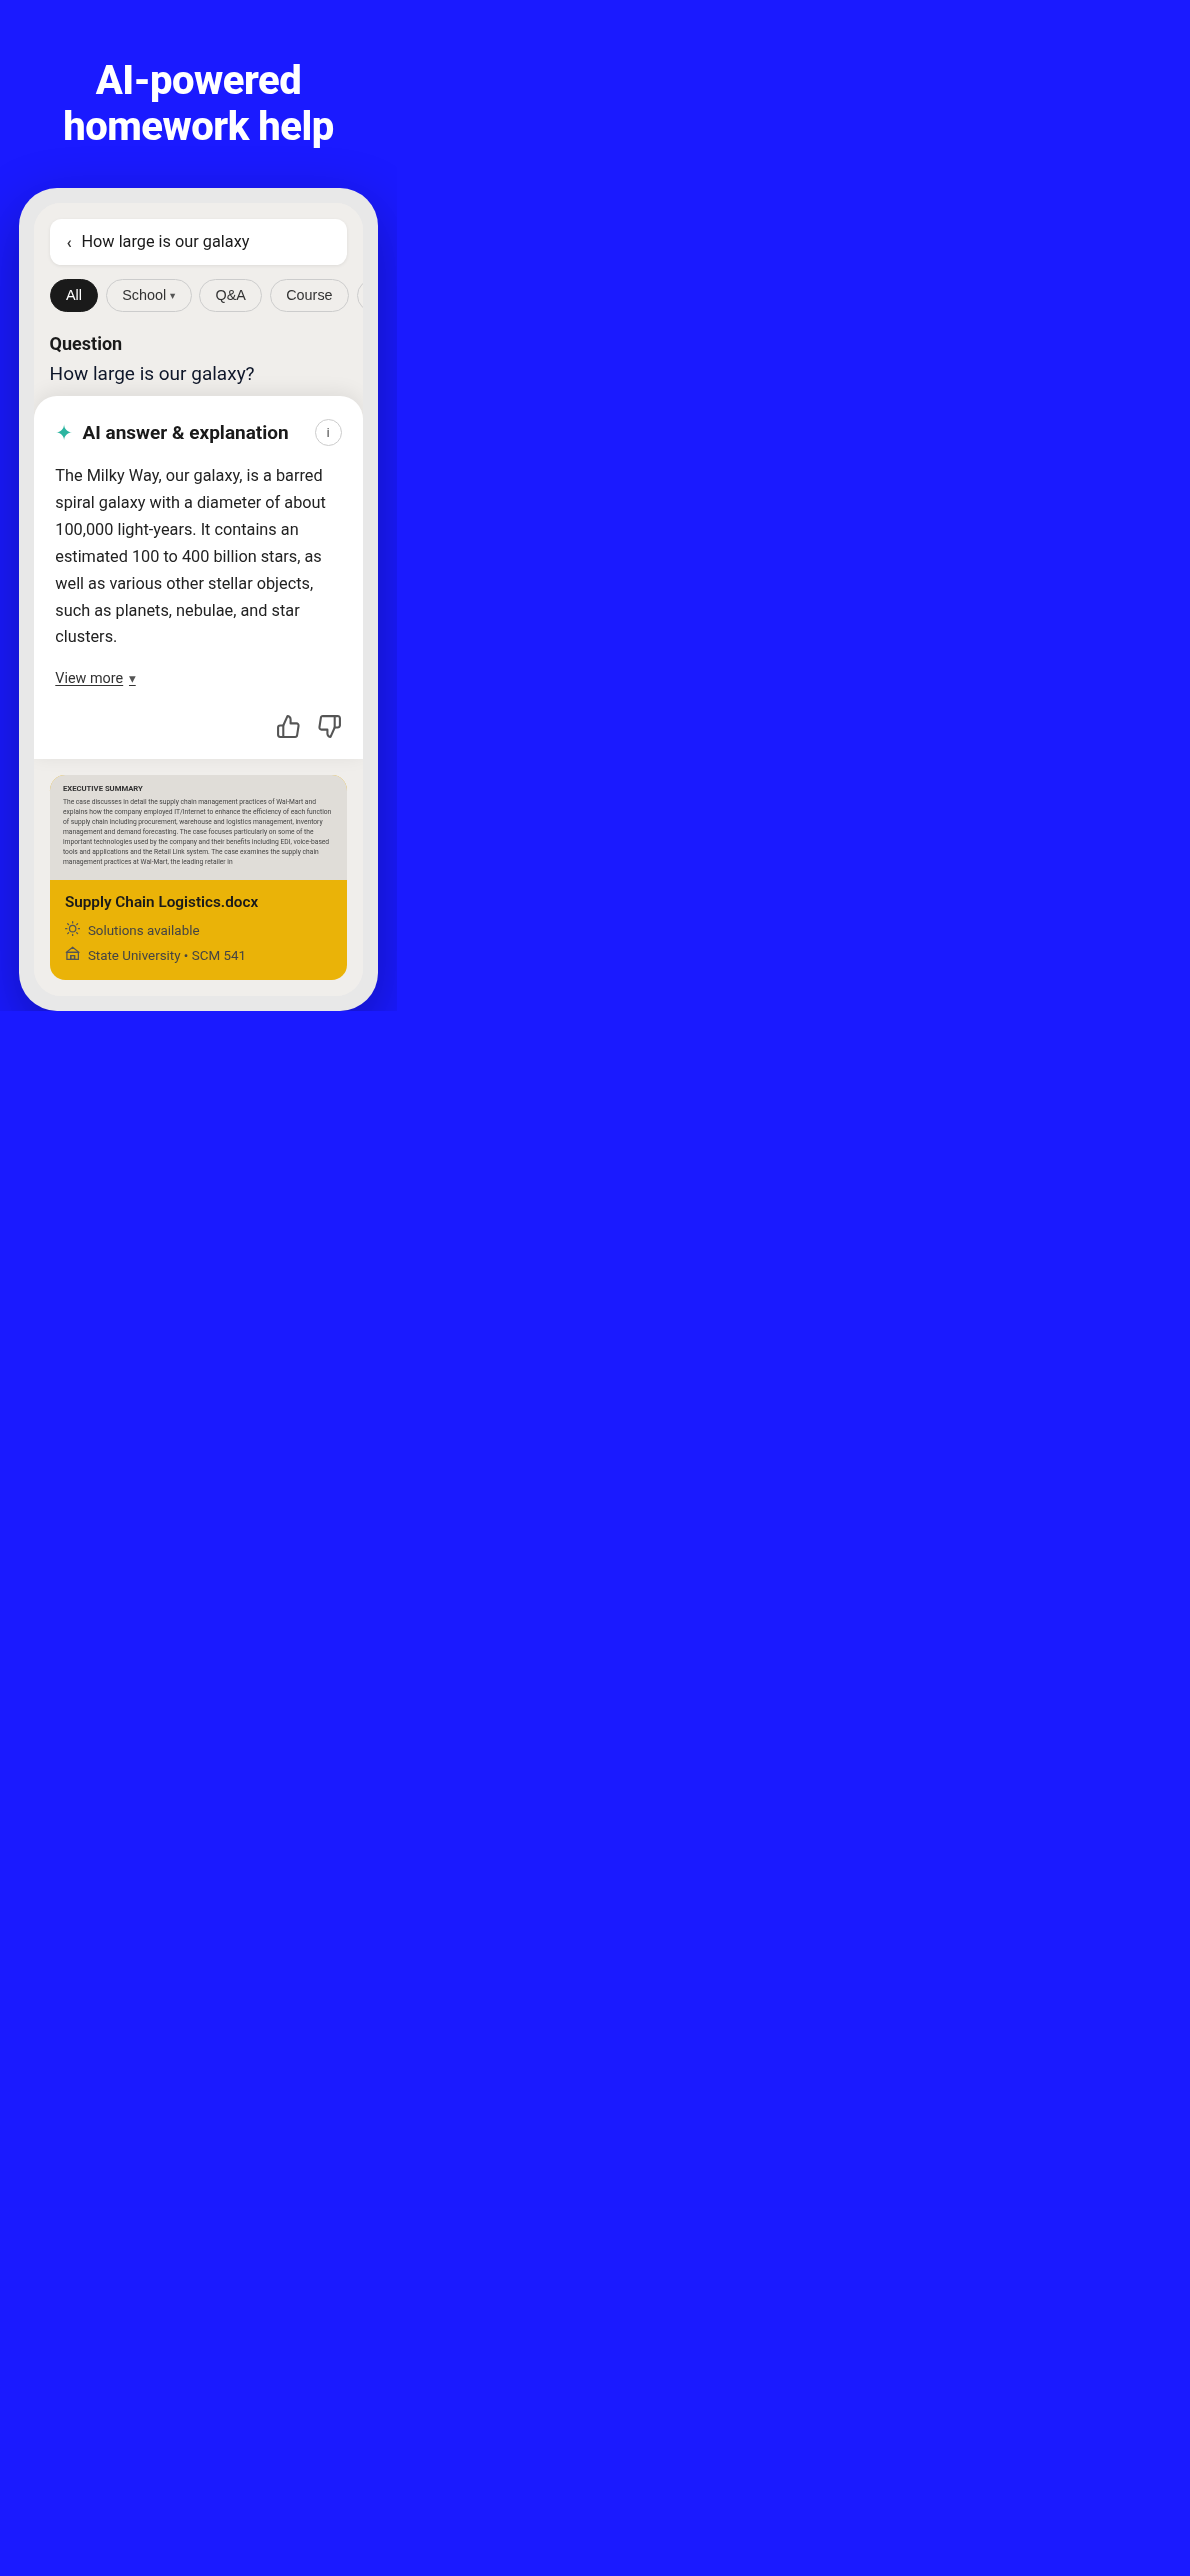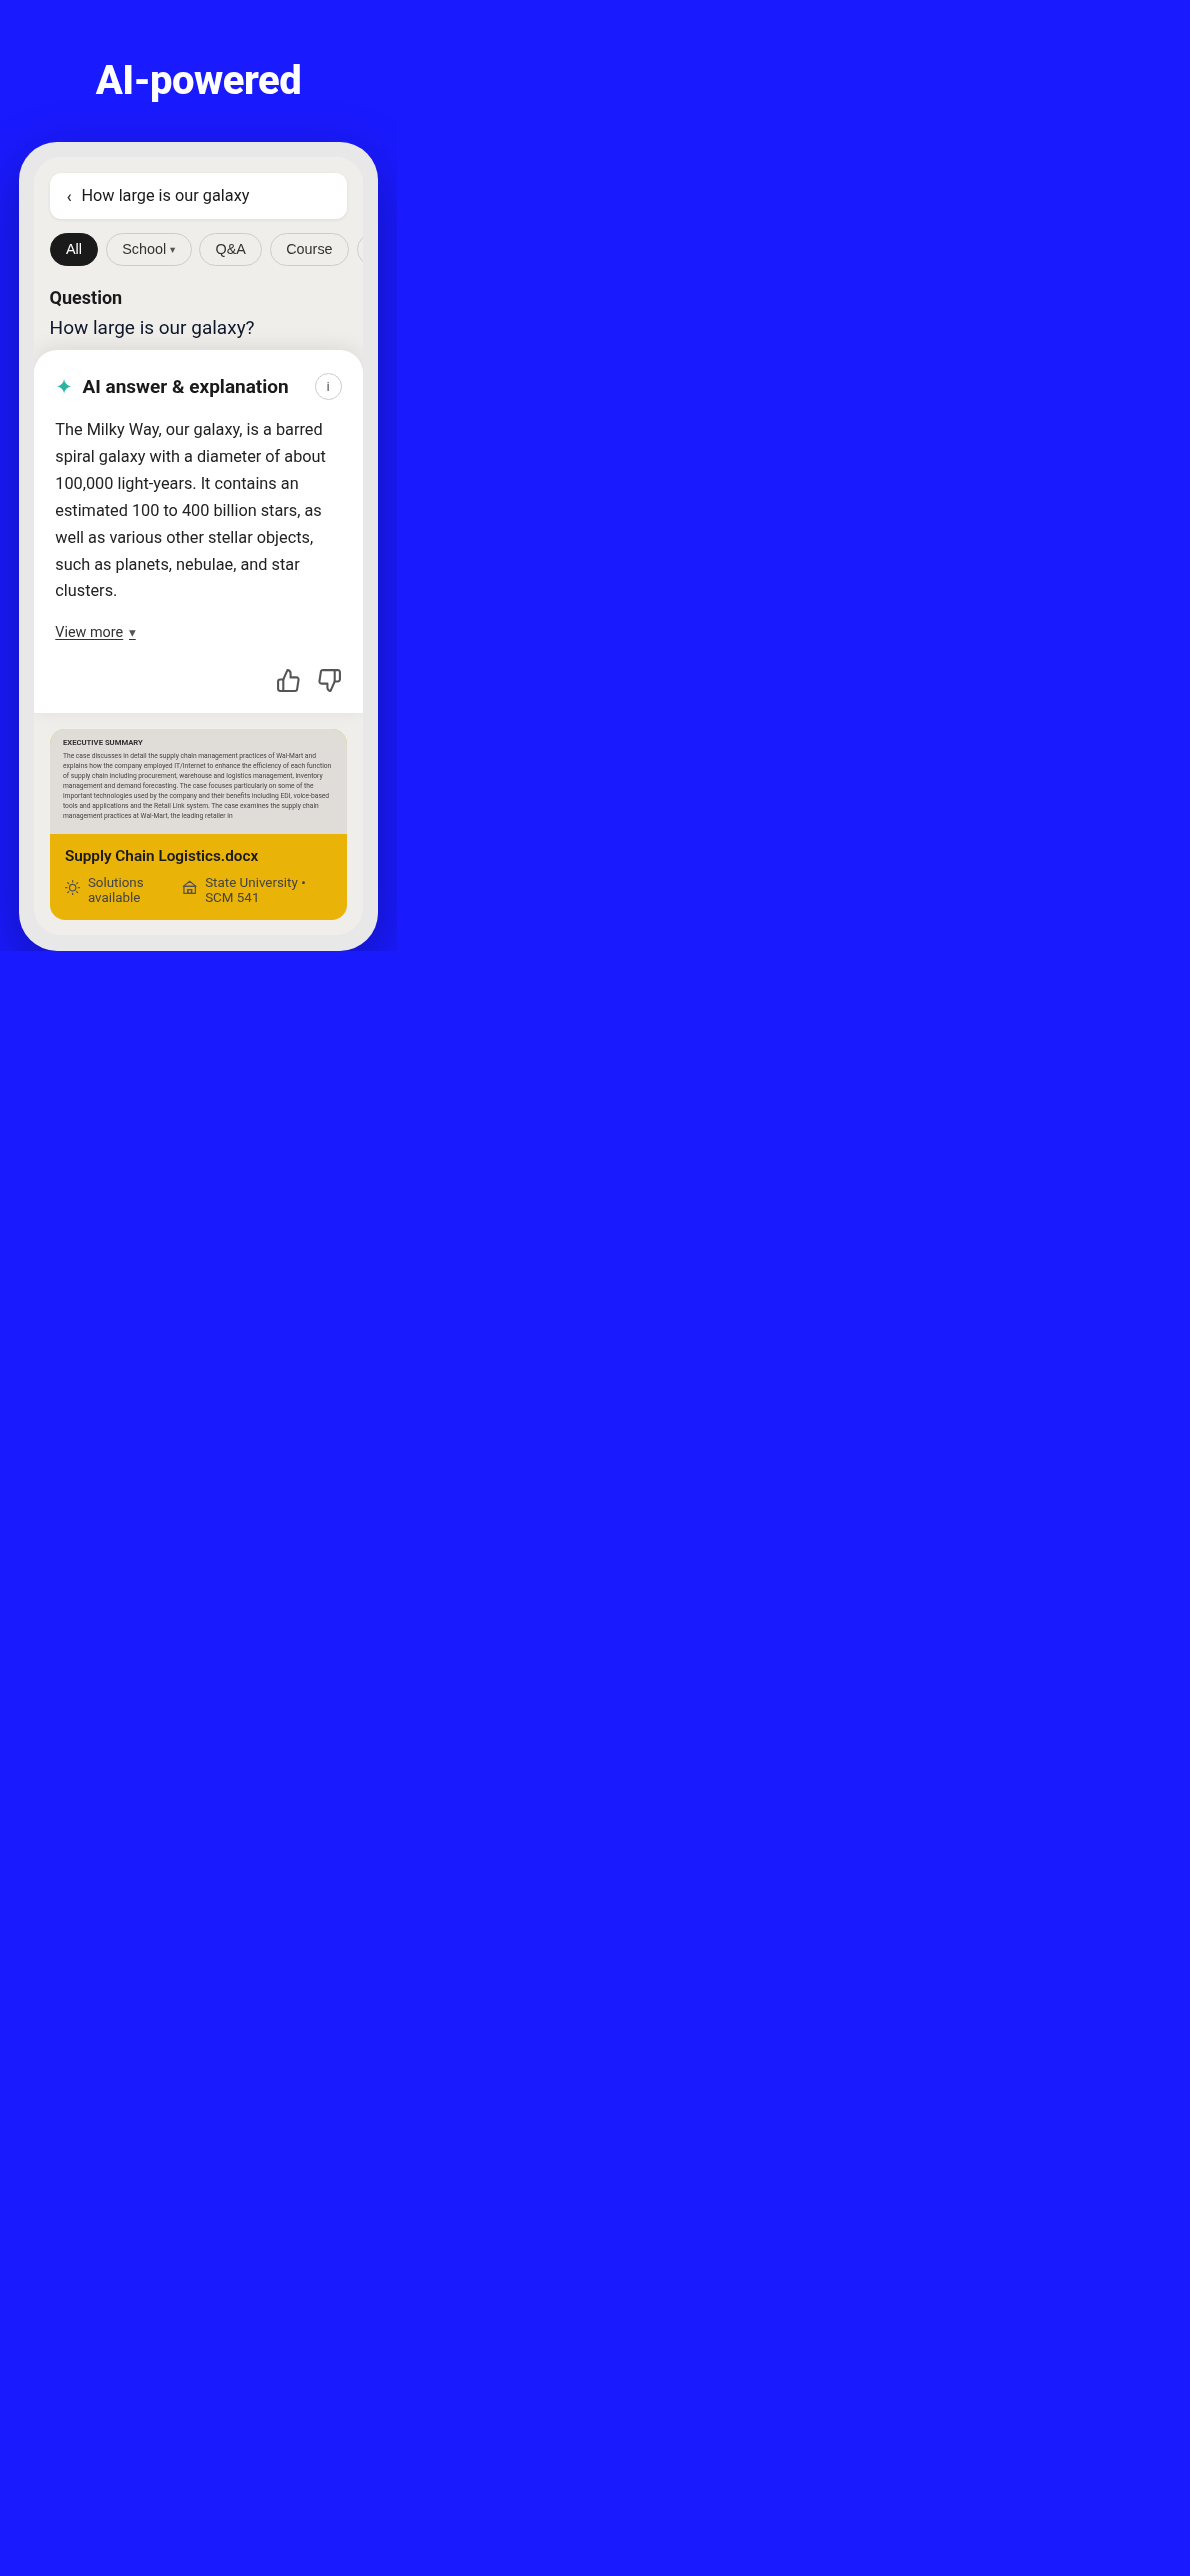--- a/index.html
+++ b/index.html
@@ -254,20 +254,21 @@
 
     .doc-name {
       font-size: 15.3px;
       font-weight: 600;
       color: #1a1a1a;
       margin-bottom: 9.6px;
     }
 
     .doc-meta {
       display: flex;
+      flex-direction: column;
       gap: 5.8px;
     }
 
     .doc-meta-row {
       display: flex;
       align-items: center;
       gap: 7.7px;
       font-size: 13.4px;
       color: #444;
     }
@@ -275,20 +276,21 @@
     .meta-icon {
       font-size: 14.4px;
     }
   </style>
 </head>
 <body>
 
 <div class="hero-section">
   <h1 class="hero-title">
     <span>AI-powered</span><br>
+    <span>homework help</span>
   </h1>
 </div>
 
 <div class="phone-mockup">
   <div class="phone-frame">
     <div class="phone-screen">
 
       <div class="search-area">
         <div class="search-bar">
           <span class="back-arrow">‹</span>

